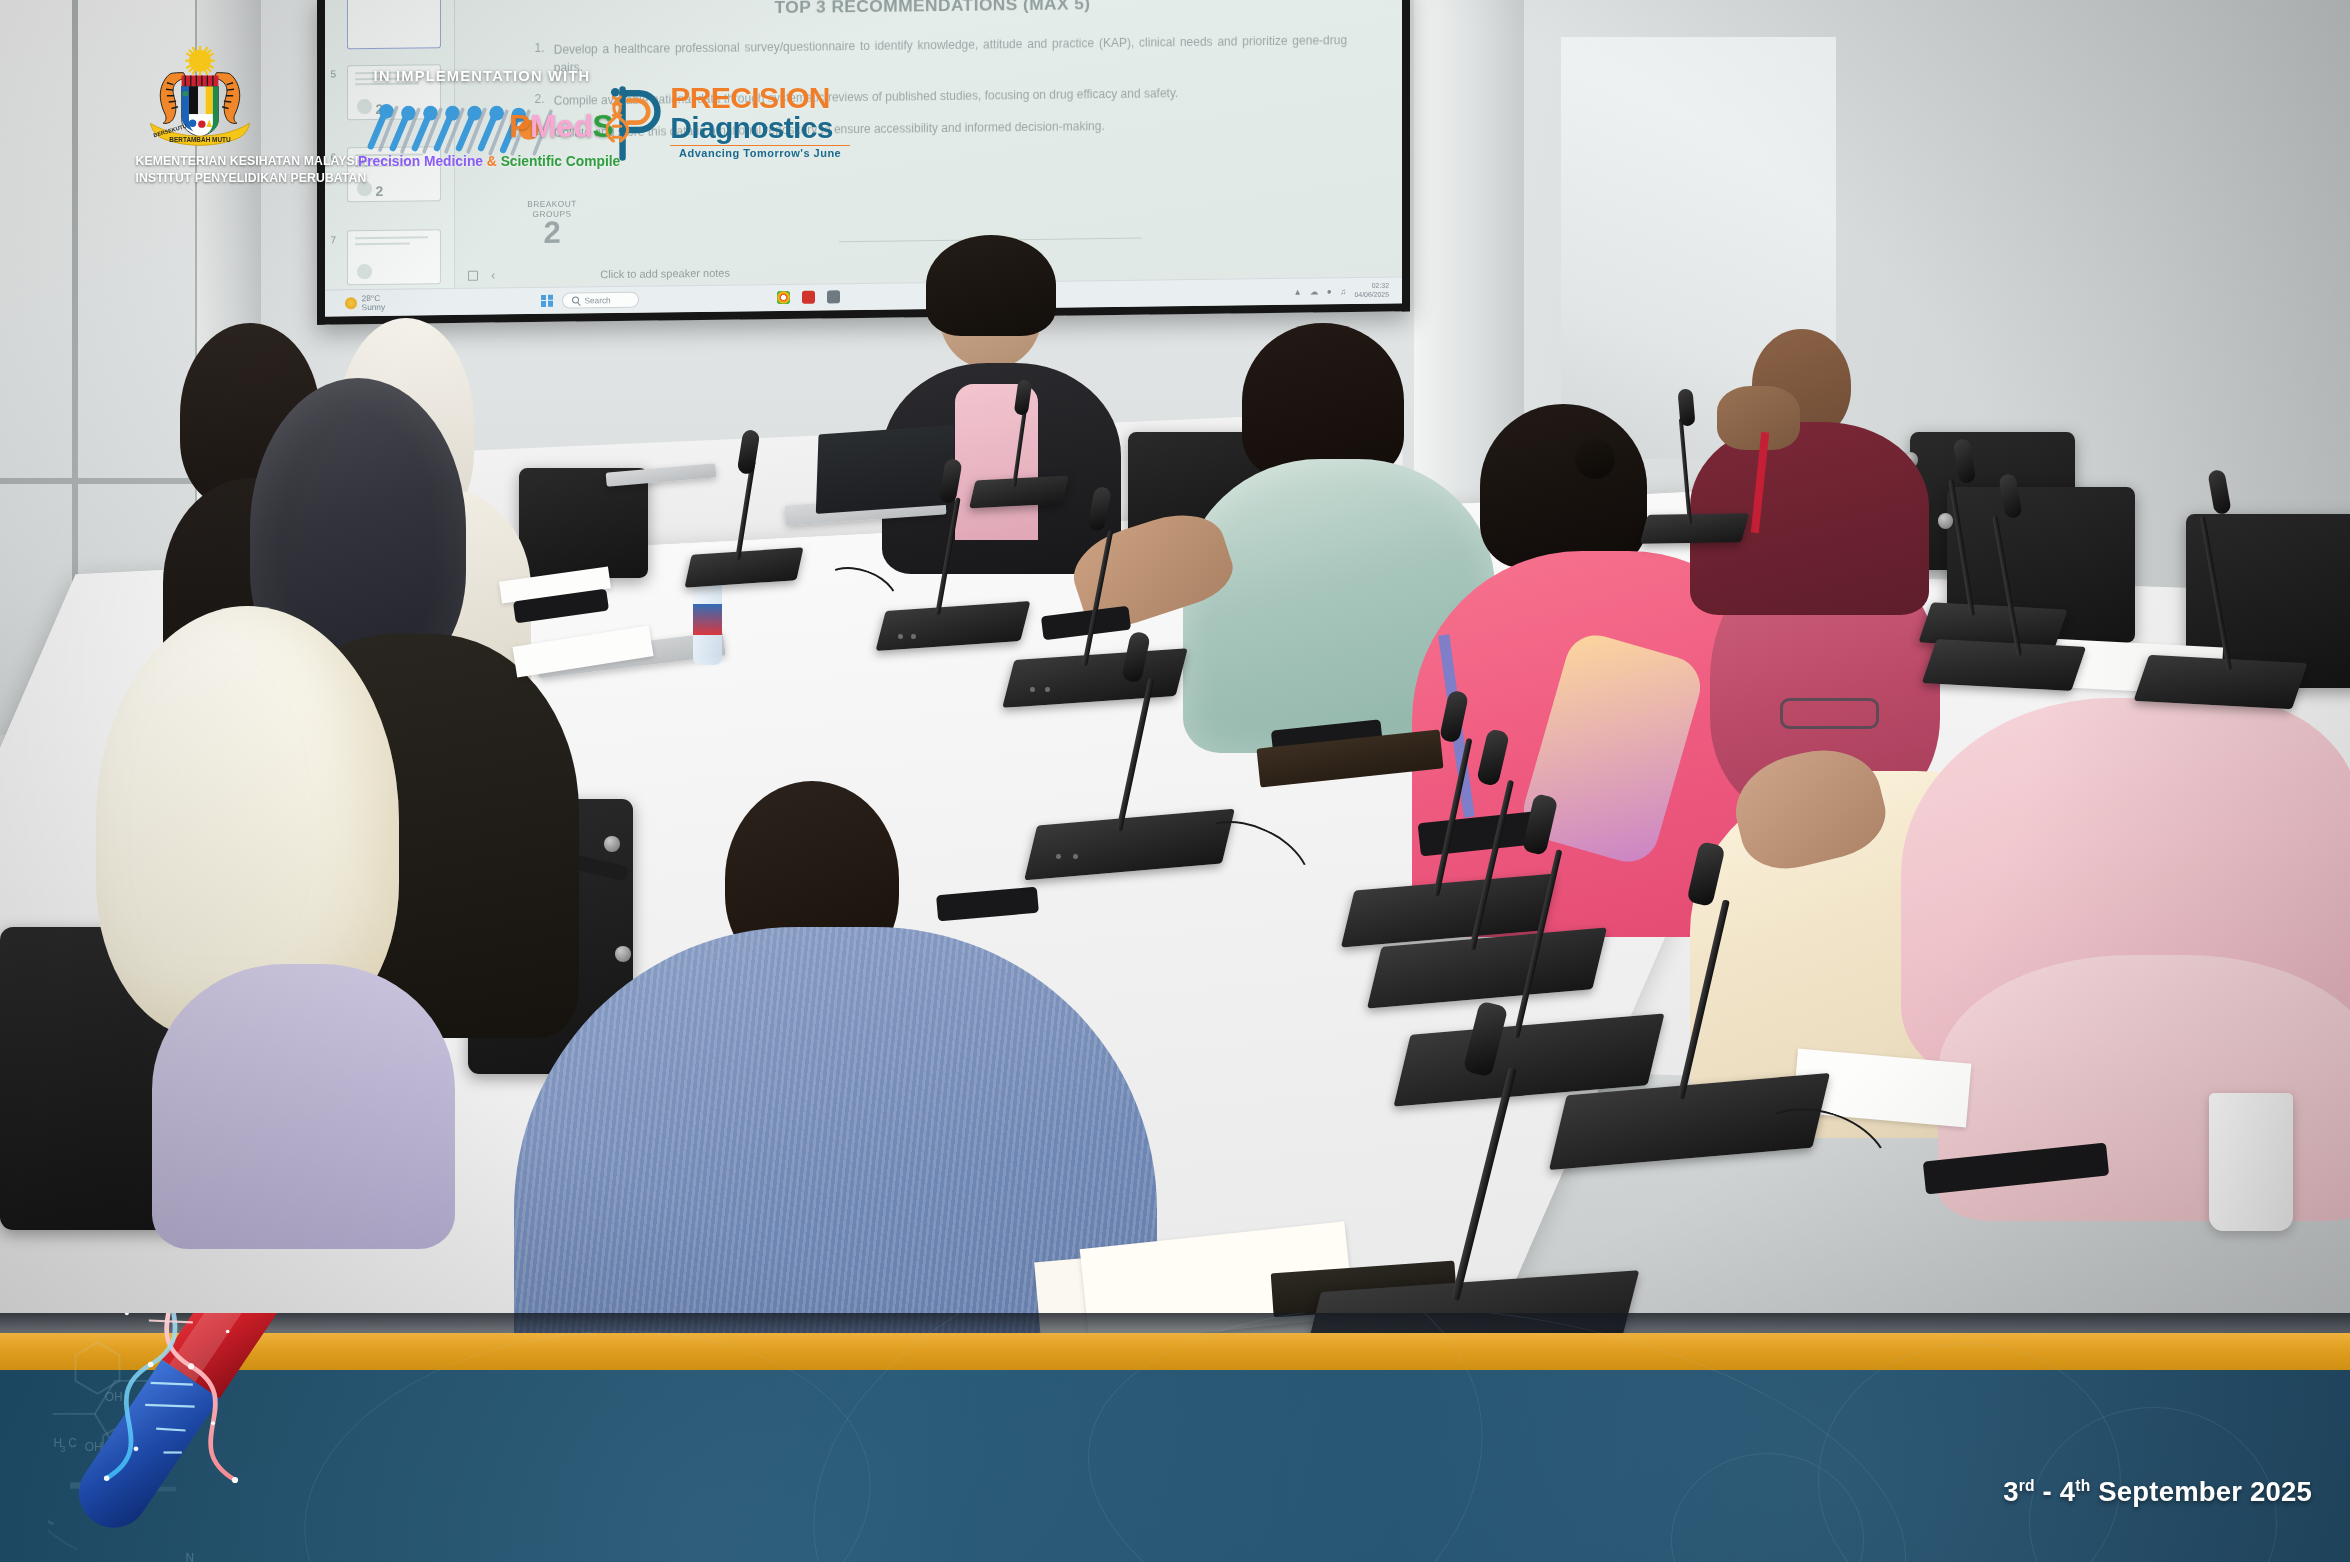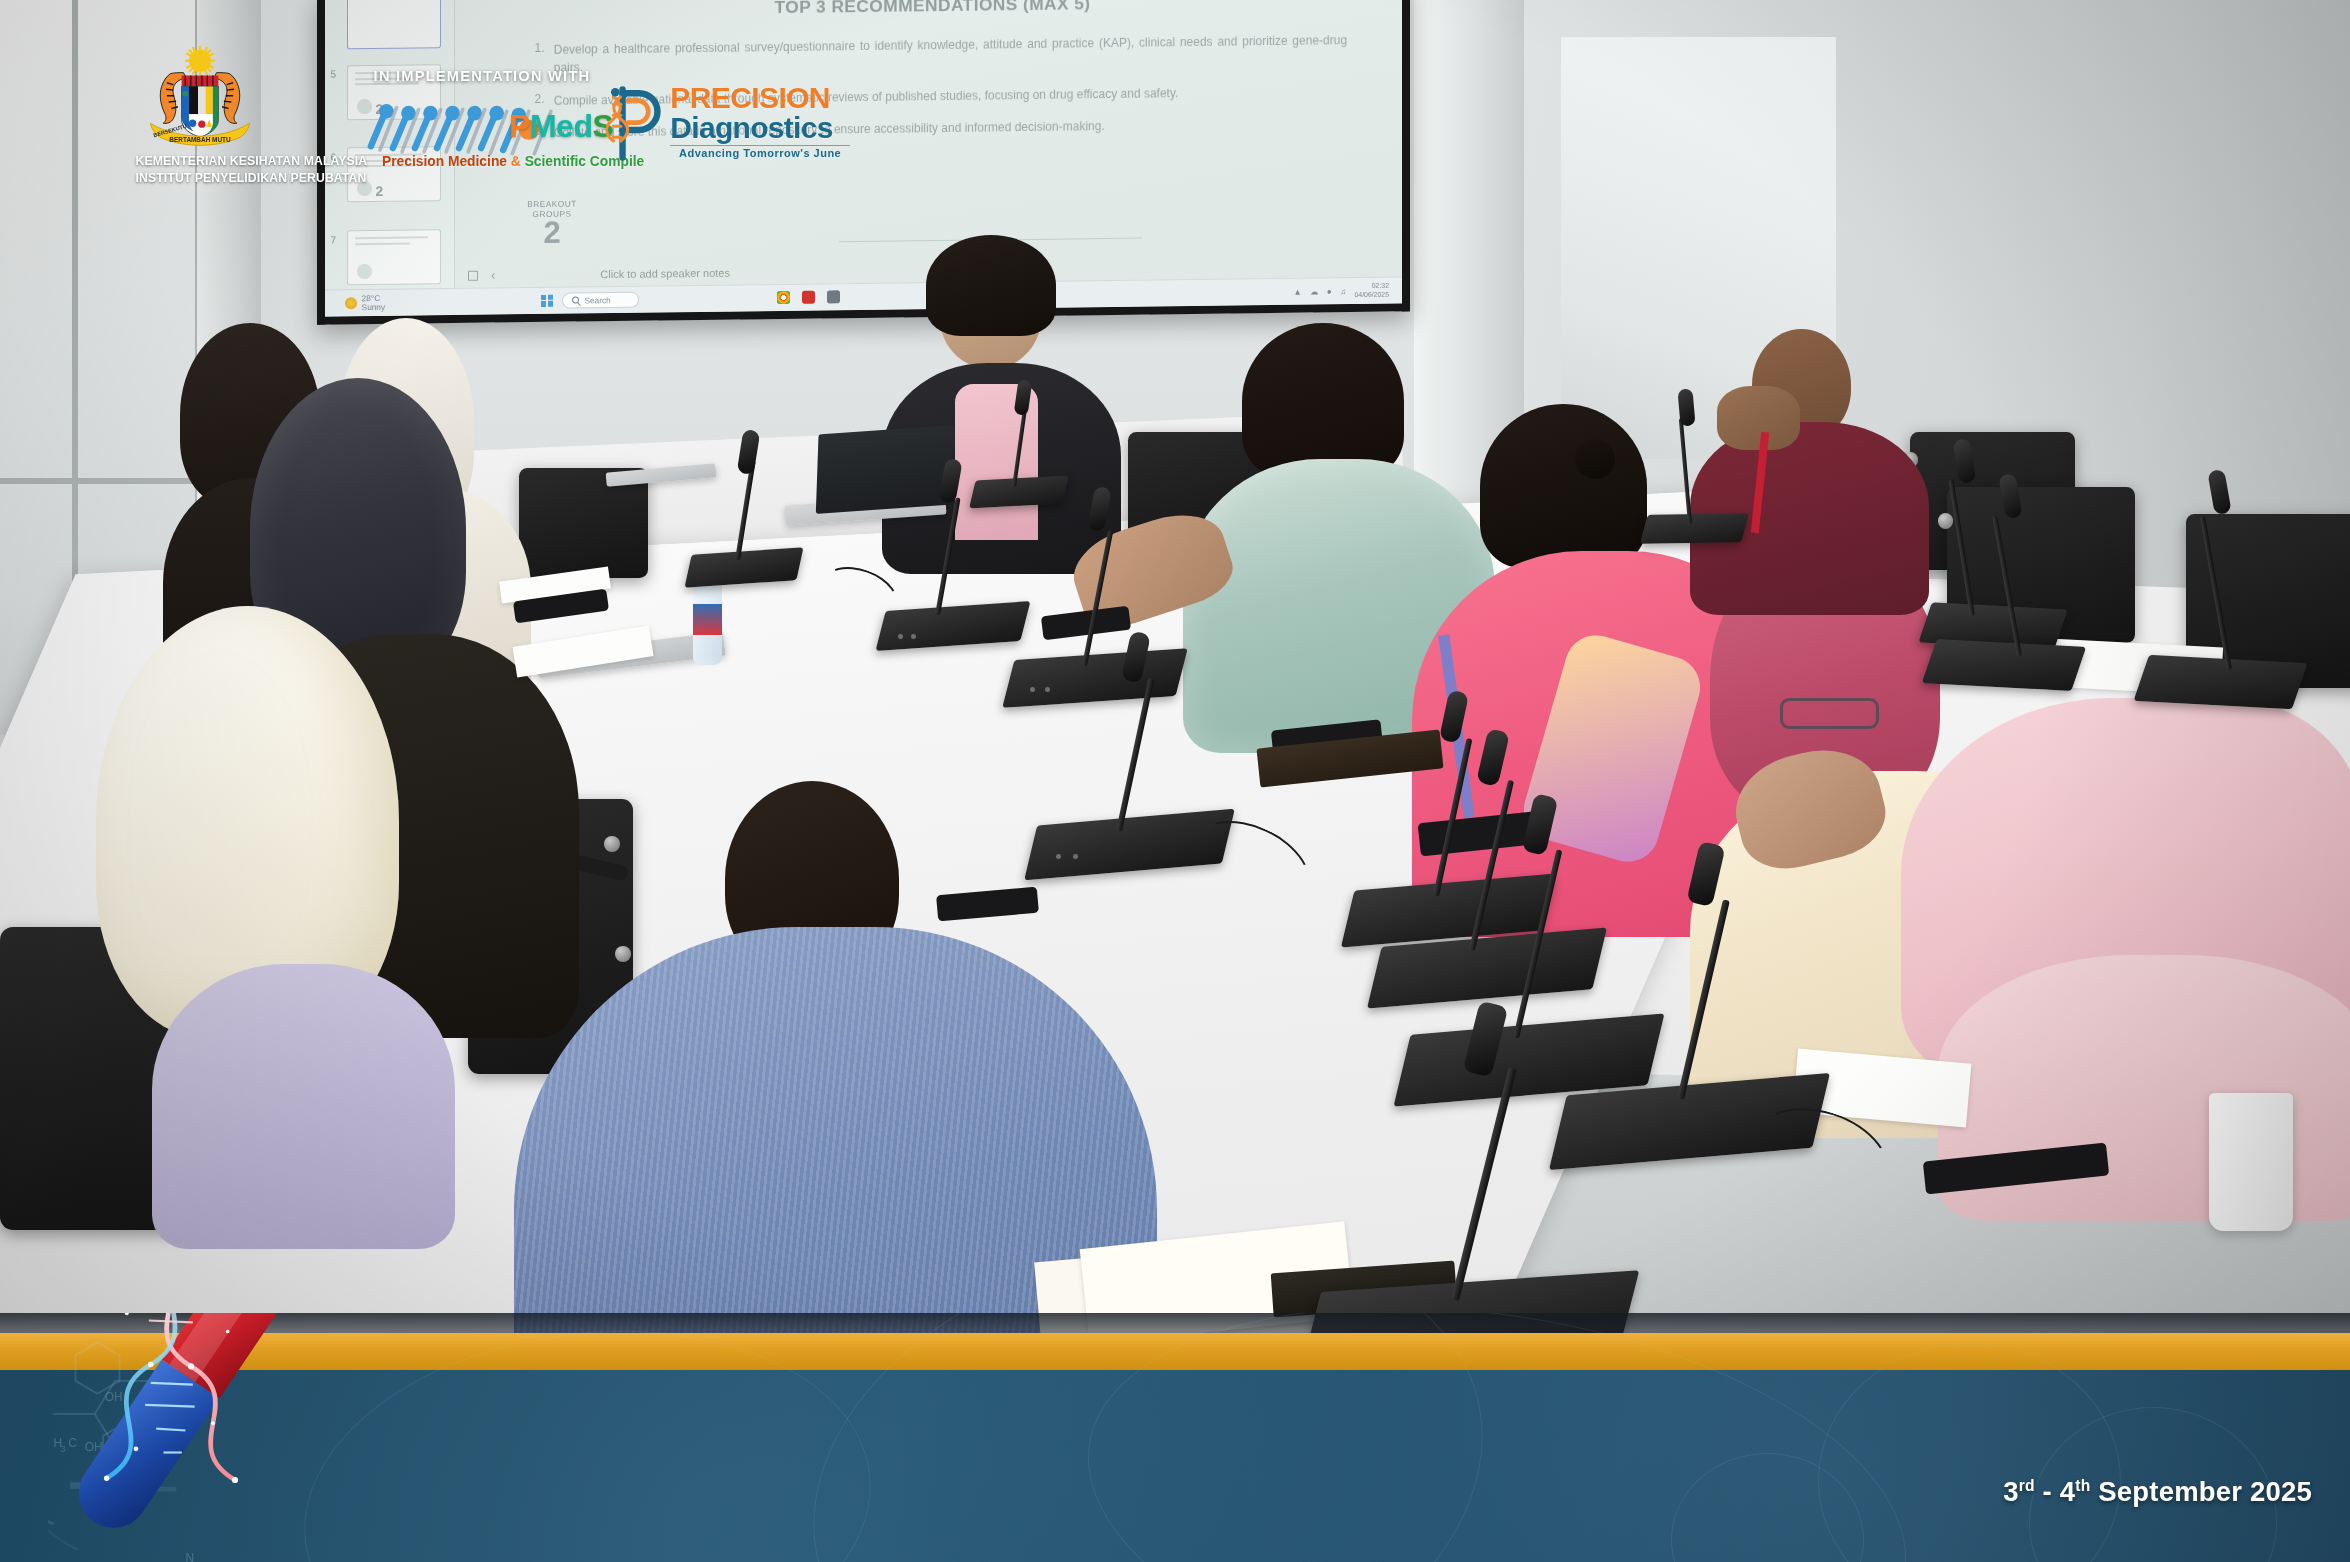--- a/index.html
+++ b/index.html
@@ -146,24 +146,24 @@
     text-shadow:0 0.9px 2.8px rgba(0,0,0,.55); line-height:1.22; white-space:nowrap;
     transform:scaleX(.92); transform-origin:center; }
 
   .collab { position:absolute; left:358px; top:68px; width:248px; text-align:center; }
   .collab-tx { font-size:14.7px; font-weight:700; color:#fff; letter-spacing:1.2px;
     text-shadow:0 0.9px 3.7px rgba(0,0,0,.55); }
   .pmeds { position:relative; margin-top:9.2px; height:72px; }
   .pm-strokes { position:absolute; inset:0; }
   .pm-word { position:absolute; right:-7.3px; top:14.7px; font-size:32px; font-weight:800;
     letter-spacing:-0.5px; text-shadow:0 0.9px 2.8px rgba(0,0,0,.3); }
-  .pm-word .p { color:#f07d28; } .pm-word .m { color:#14b8a6;margin-top:32px; } .pm-word .s { color:#2f9e3f; }
+  .pm-word .p { color:#f07d28; } .pm-word .m { color:#f9a8d4;margin-top:32px; } .pm-word .s { color:#2f9e3f; }
   .pm-sub { position:absolute; left:0; right:-9.2px; bottom:-3.7px; font-size:13.8px; font-weight:800;
     white-space:nowrap; text-shadow:0 0.9px 2.8px rgba(255,255,255,.5); }
-  .pm-sub .b { color:#c2410c;padding-left:24px; } .pm-sub .o { color:#f07d28; } .pm-sub .g { color:#2f9e3f; }
+  .pm-sub .b { color:#8b5cf6; } .pm-sub .o { color:#f07d28; } .pm-sub .g { color:#2f9e3f; }
 
   .pdx { position:absolute; left:606px; top:84px; width:244px; }
   .pdx-row { display:flex; align-items:flex-start; gap:7.3px; }
   .pdx-mark { width:57px; height:79px; flex:0 0 auto; }
   .pdx-txt { flex:1; }
   .pdx-1 { font-size:30px; font-weight:800; color:#f07d28; letter-spacing:-0.6px; line-height:.96;
     text-shadow:0 0.9px 1.8px rgba(255,255,255,.45); }
   .pdx-2 { font-size:30px; font-weight:800; color:#1b6a8e; letter-spacing:-0.7px; line-height:1;
     text-shadow:0 0.9px 1.8px rgba(255,255,255,.45); }
   .pdx-3 { font-size:11px; font-weight:800; color:#1b6a8e; letter-spacing:0.5px;

